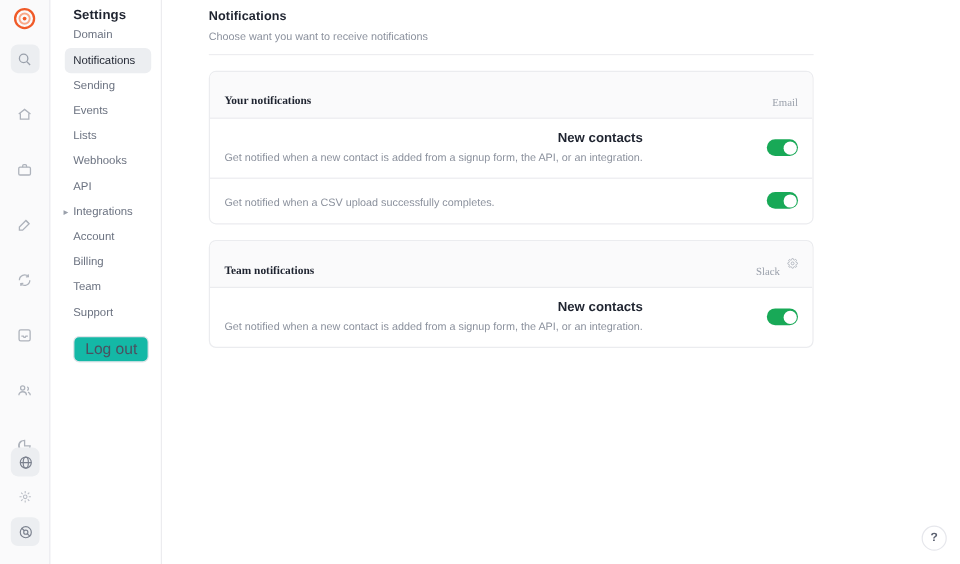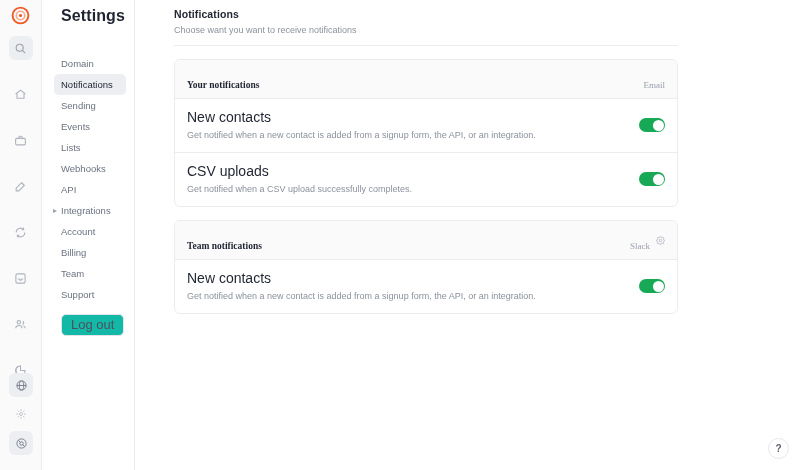--- a/index.html
+++ b/index.html
@@ -37,22 +37,22 @@
   .rail-bottom .rail-btn { margin-bottom: 5px; }
 
   
   .nav {
     width: 93px; flex: 0 0 93px; height: 470px;
     background: #ffffff;
     border-right: 1px solid #ececef;
     padding-top: 7px;
   }
   .nav-title {
-    font-size: 16px; font-weight: bold; color: #1f2430;
-    padding: 0 0 0 19px; margin-bottom: 28px; letter-spacing: .1px;
+    font-size: 11px; font-weight: bold; color: #1f2430;
+    padding: 0 0 0 19px; margin-bottom: 0; letter-spacing: .1px;
   }
   .nav-item {
     display: block; position: relative;
     font-size: 9.5px; color: #6b7280;
     margin: 0 8px 0 12px;
     padding: 5px 0 5px 7px;
     border-radius: 5px; line-height: 11px;
     white-space: nowrap;
   }
   .nav-item.active { background: #eceef1; color: #1f2430; font-weight: normal; }
@@ -91,21 +91,21 @@
   .card-head-title { font-size: 9.5px; font-weight: bold; color: #1f2430; }
   .card-head-right { display: flex; align-items: center; gap: 6px; }
   .card-head-label { font-size: 9px; color: #9aa0ab; margin-top: 12px; }
 
   .row {
     display: flex; align-items: center; justify-content: space-between;
     padding: 10px 12px 11px 12px;
   }
   .row + .row { border-top: 1px solid #ebecef; }
   .row-text { padding-right: 14px; }
-  .row-title { font-size: 14px; font-weight: normal; color: #1f2430; }
+  .row-title { font-size: 11px; font-weight: bold; color: #1f2430; text-align: right; }
   .row-desc { font-size: 9px; color: #8b919d; margin-top: 5px; line-height: 11px; }
 
   .toggle {
     width: 26px; height: 14px; border-radius: 8px;
     background: #18a957; position: relative; flex: 0 0 26px;
   }
   .toggle .knob {
     position: absolute; top: 1.5px; right: 1.5px;
     width: 11px; height: 11px; border-radius: 50%;
     background: #fff;
@@ -299,21 +299,20 @@
             <div class="row-title">New contacts</div>
             <div class="row-desc">Get notified when a new contact is added from a signup form, the API, or an integration.</div>
           </div>
           <div class="toggle">
             <div class="knob"></div>
           </div>
         </div>
 
         <div class="row">
           <div class="row-text">
-            <div class="row-title">CSV uploads</div>
             <div class="row-desc">Get notified when a CSV upload successfully completes.</div>
           </div>
           <div class="toggle">
             <div class="knob"></div>
           </div>
         </div>
       </div>
 
       <div class="card">
         <div class="card-head">

